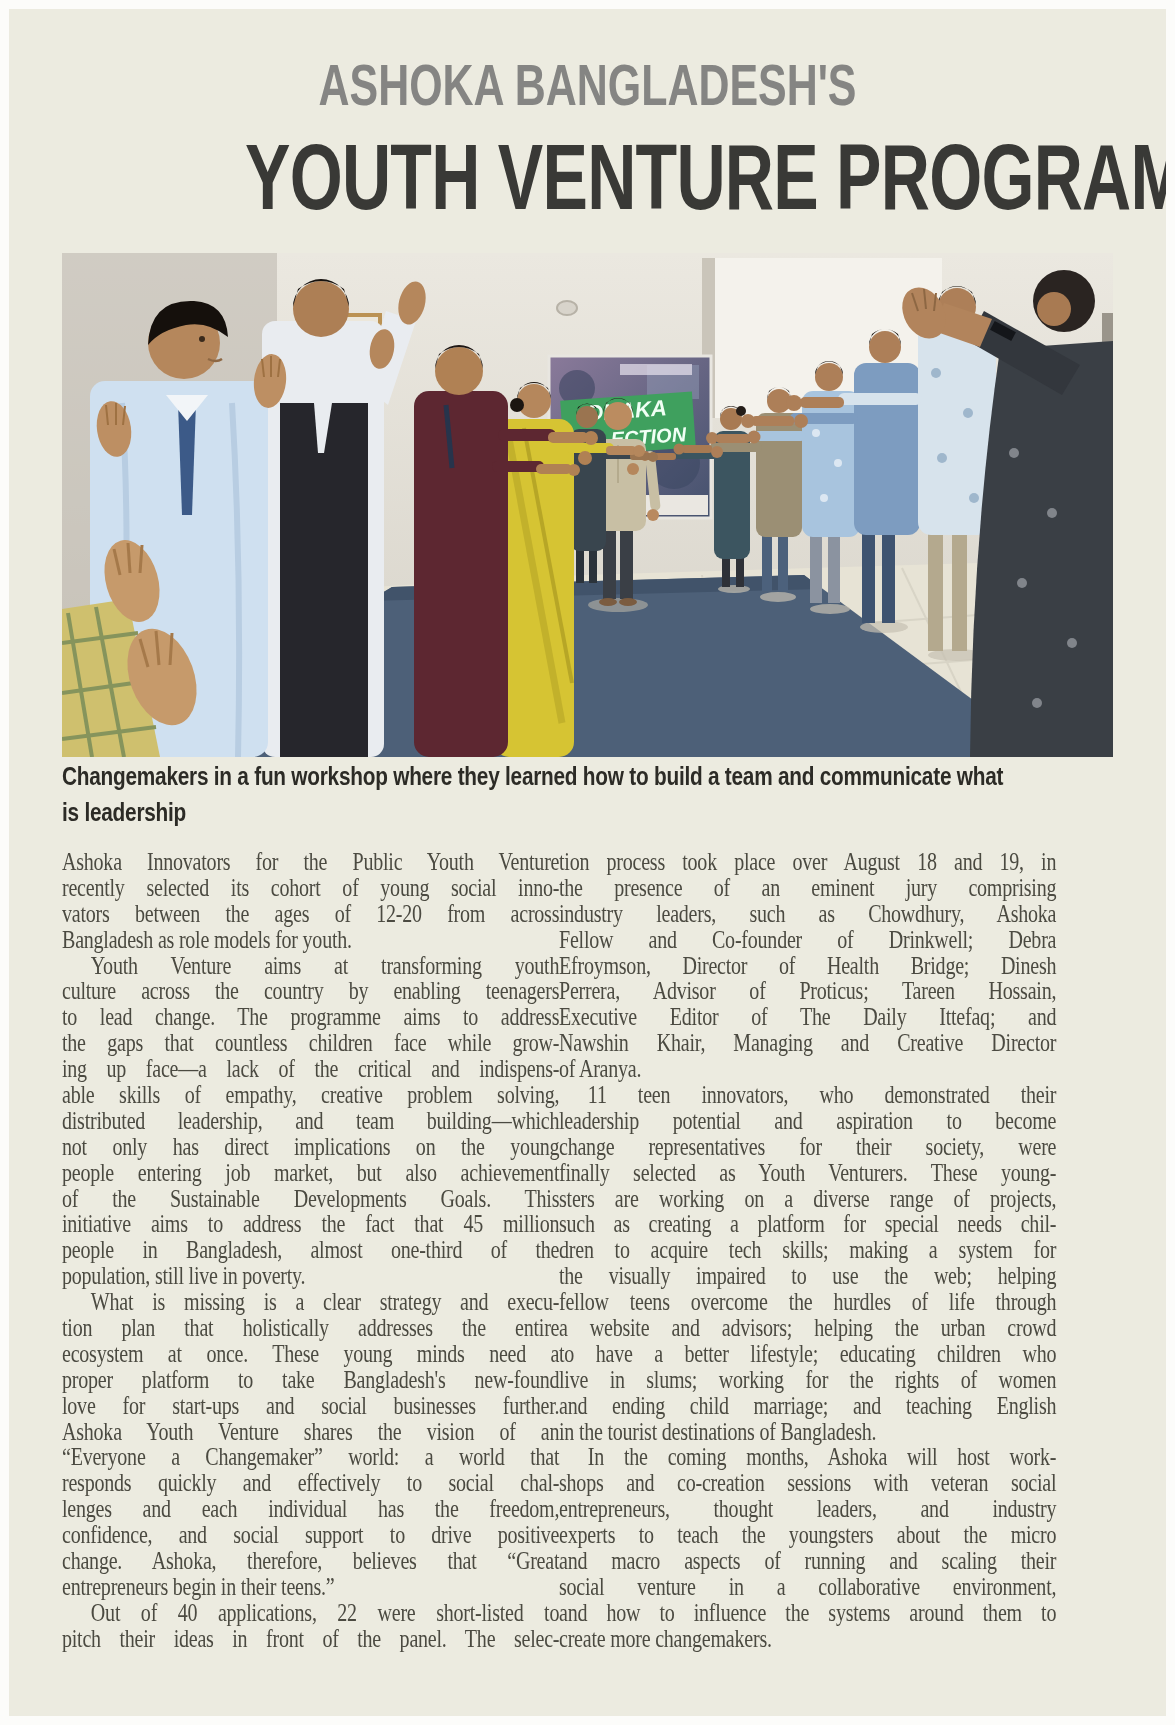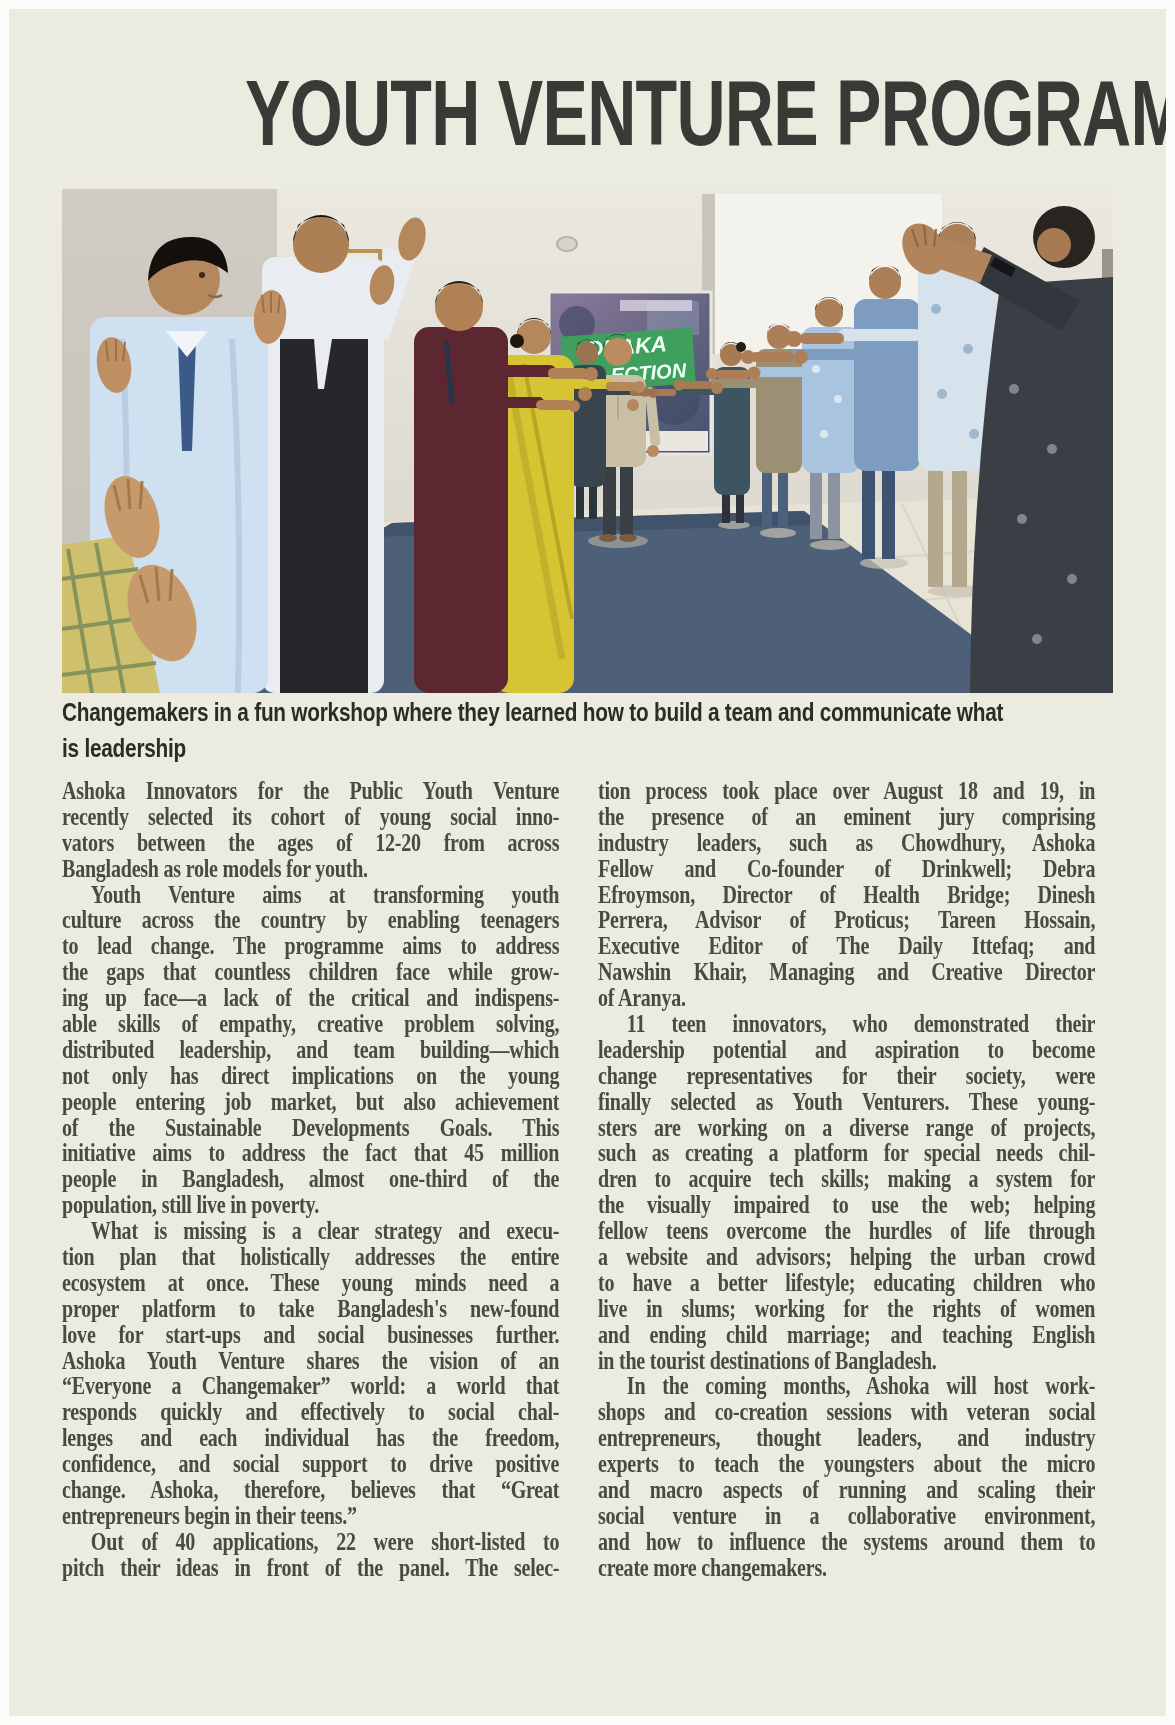--- a/index.html
+++ b/index.html
@@ -23,36 +23,39 @@
     color:#393936;letter-spacing:-1px;
   }
   .photo{margin-top:26px;width:1051px;height:504px;position:relative;background:#ddd9d0;overflow:hidden;}
   .photo svg{display:block;}
   .caption{margin-top:1px;}
   .cap-line{
     white-space:nowrap;transform:scaleX(.80);transform-origin:0 50%;
     font-family:"Liberation Sans", sans-serif;font-weight:700;font-size:26px;line-height:36px;
     color:#2c2b26;letter-spacing:-.3px;height:36px;
   }
-  .columns{margin-top:12px;display:flex;gap:39px;font-weight:bold;}
+  .columns{margin-top:19px;display:flex;}
   .col{width:497px;}
   .bl{
     width:620px;transform:scaleX(.802);transform-origin:0 50%;
     font-size:25px;line-height:25.9px;height:25.9px;color:#4b4a41;
     letter-spacing:-.3px;text-align:justify;text-align-last:justify;white-space:nowrap;
   }
   .bl.last{text-align-last:left;}
   .bl.ind{text-indent:36px;}
 </style>
 </head>
 <body>
 
 <div class="page">
   <div class="content">
 
+    <div class="t-line kicker">
+      <span>ASHOKA BANGLADESH'S</span>
+    </div>
     <div class="t-line headline">
       <span>YOUTH VENTURE PROGRAMME</span>
     </div>
 
     <div class="photo">
       <svg viewBox="0 0 1051 504" width="1051" height="504">
         <defs>
           <linearGradient id="wallG" x1="0" y1="0" x2="0" y2="1">
             <stop offset="0" stop-color="#ebe8e0"></stop>
               <stop offset="1" stop-color="#d6d2c8"></stop>

